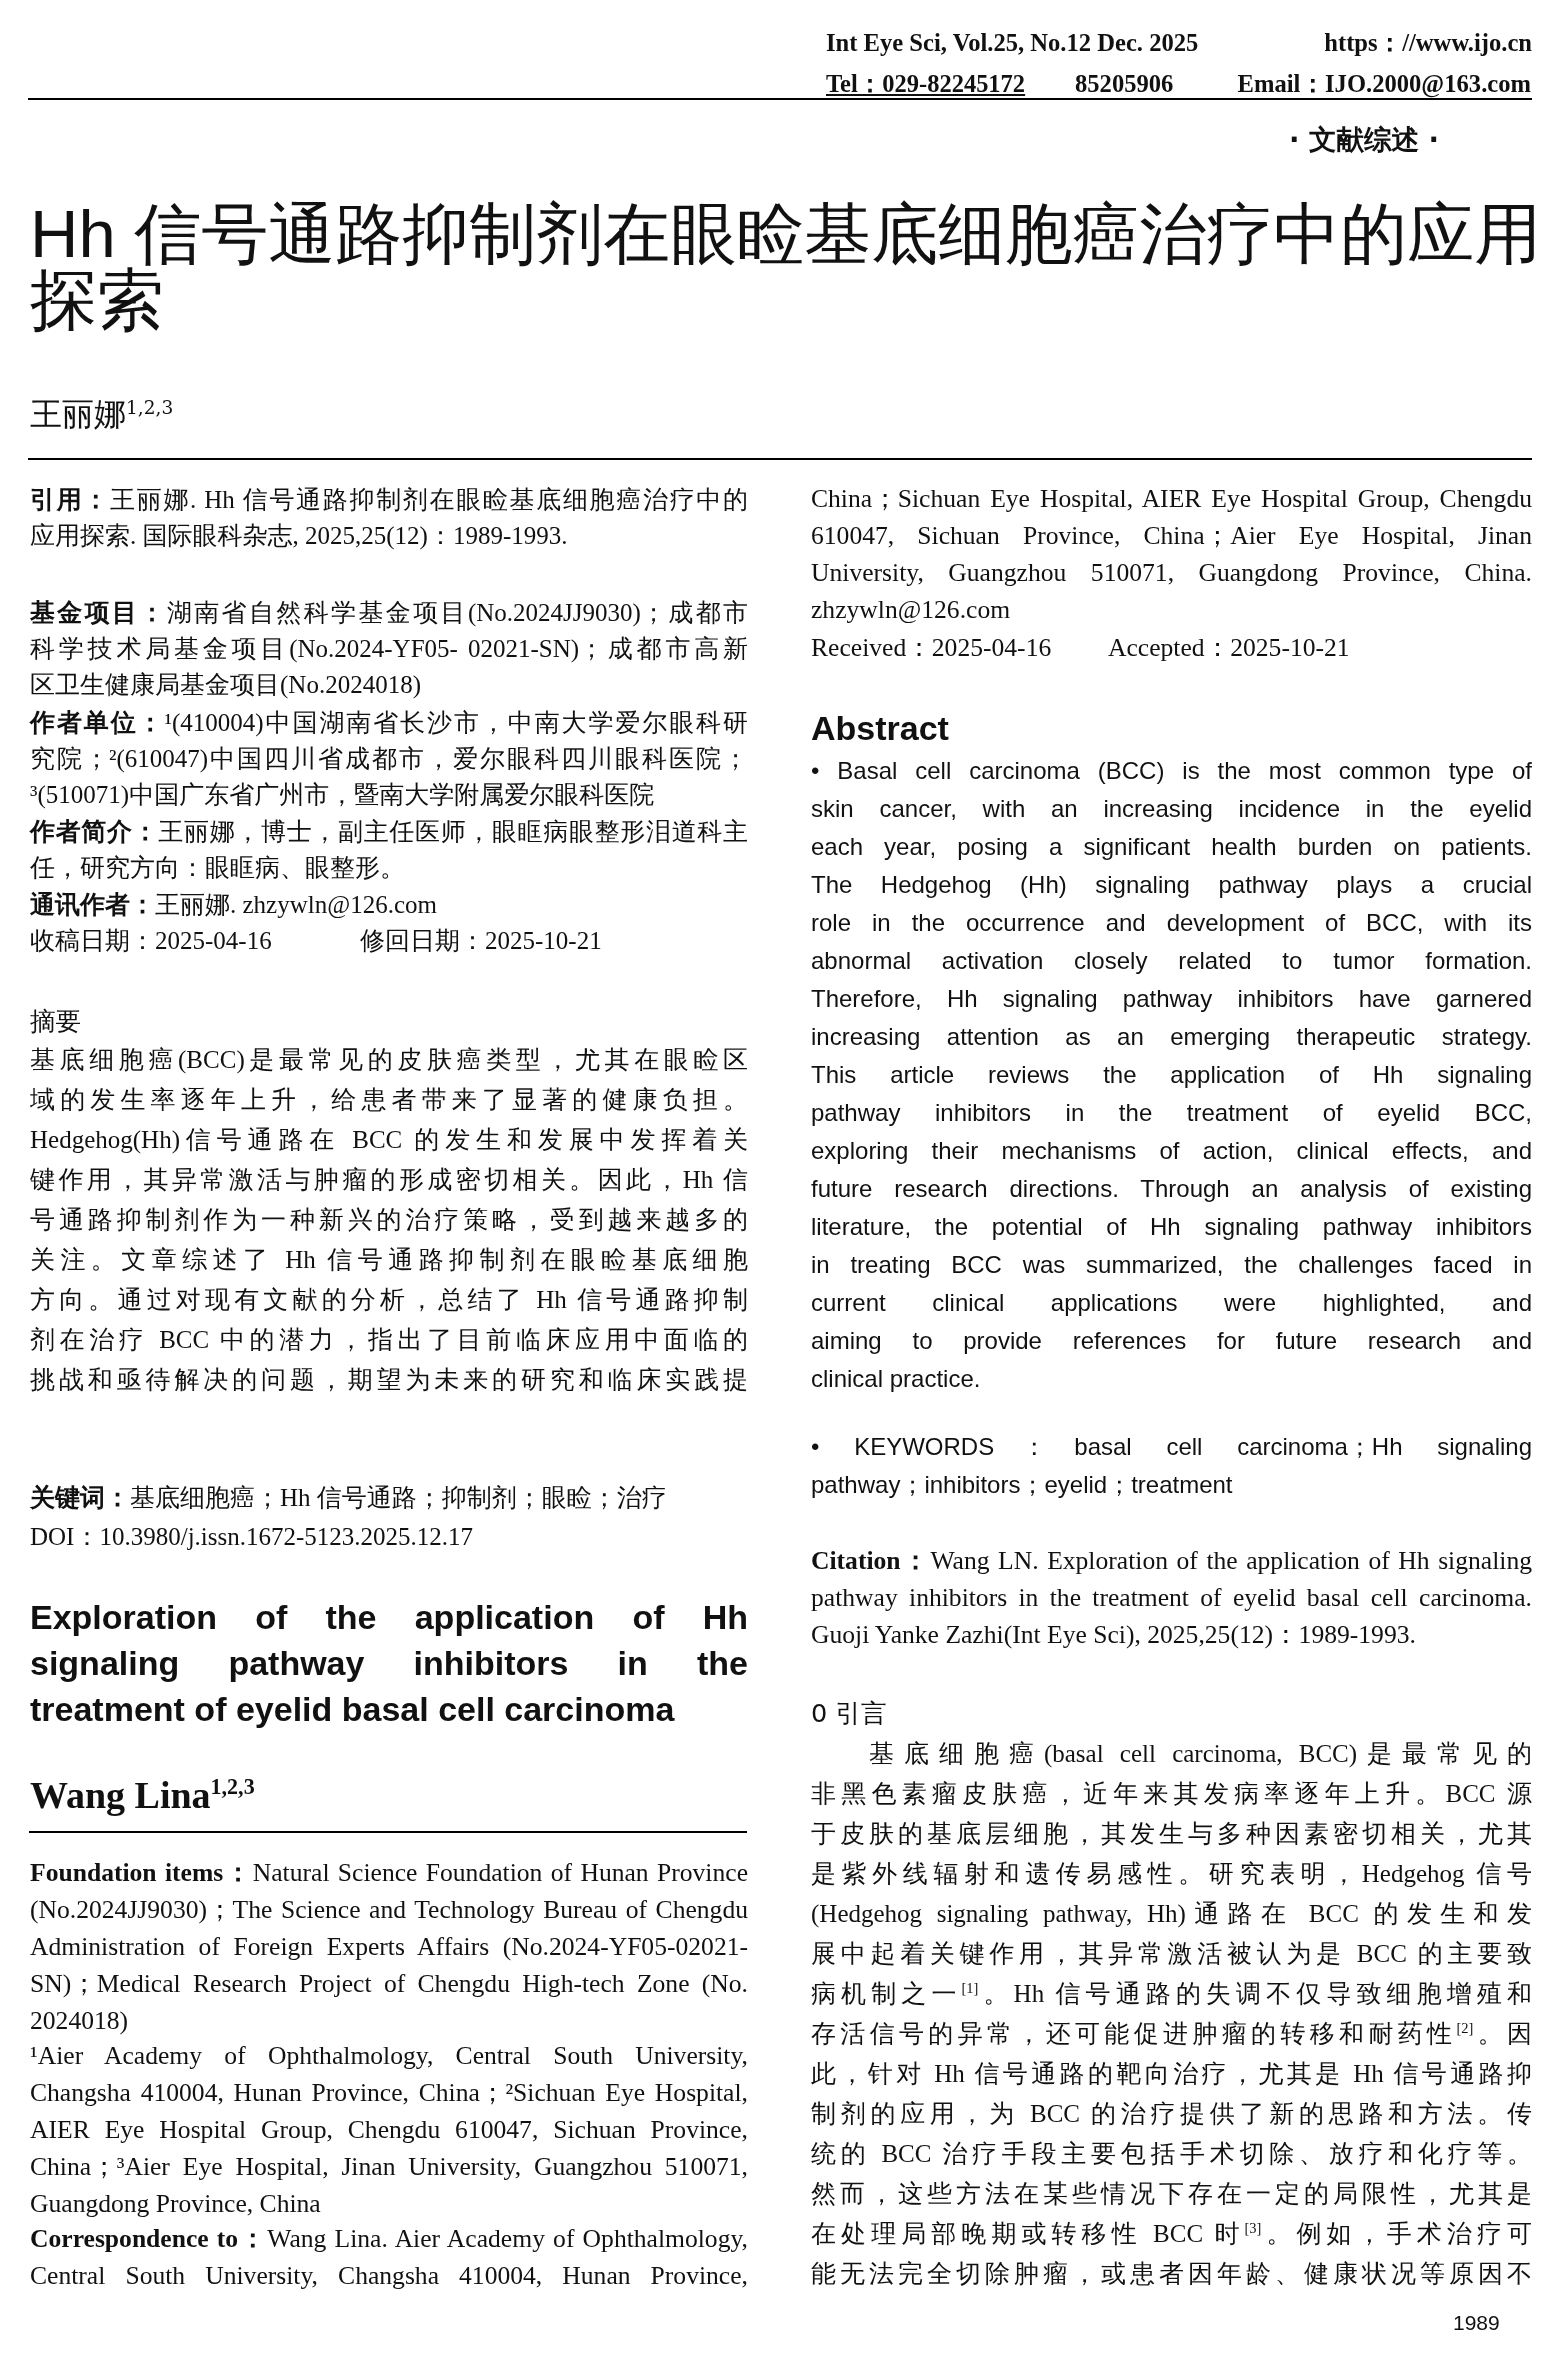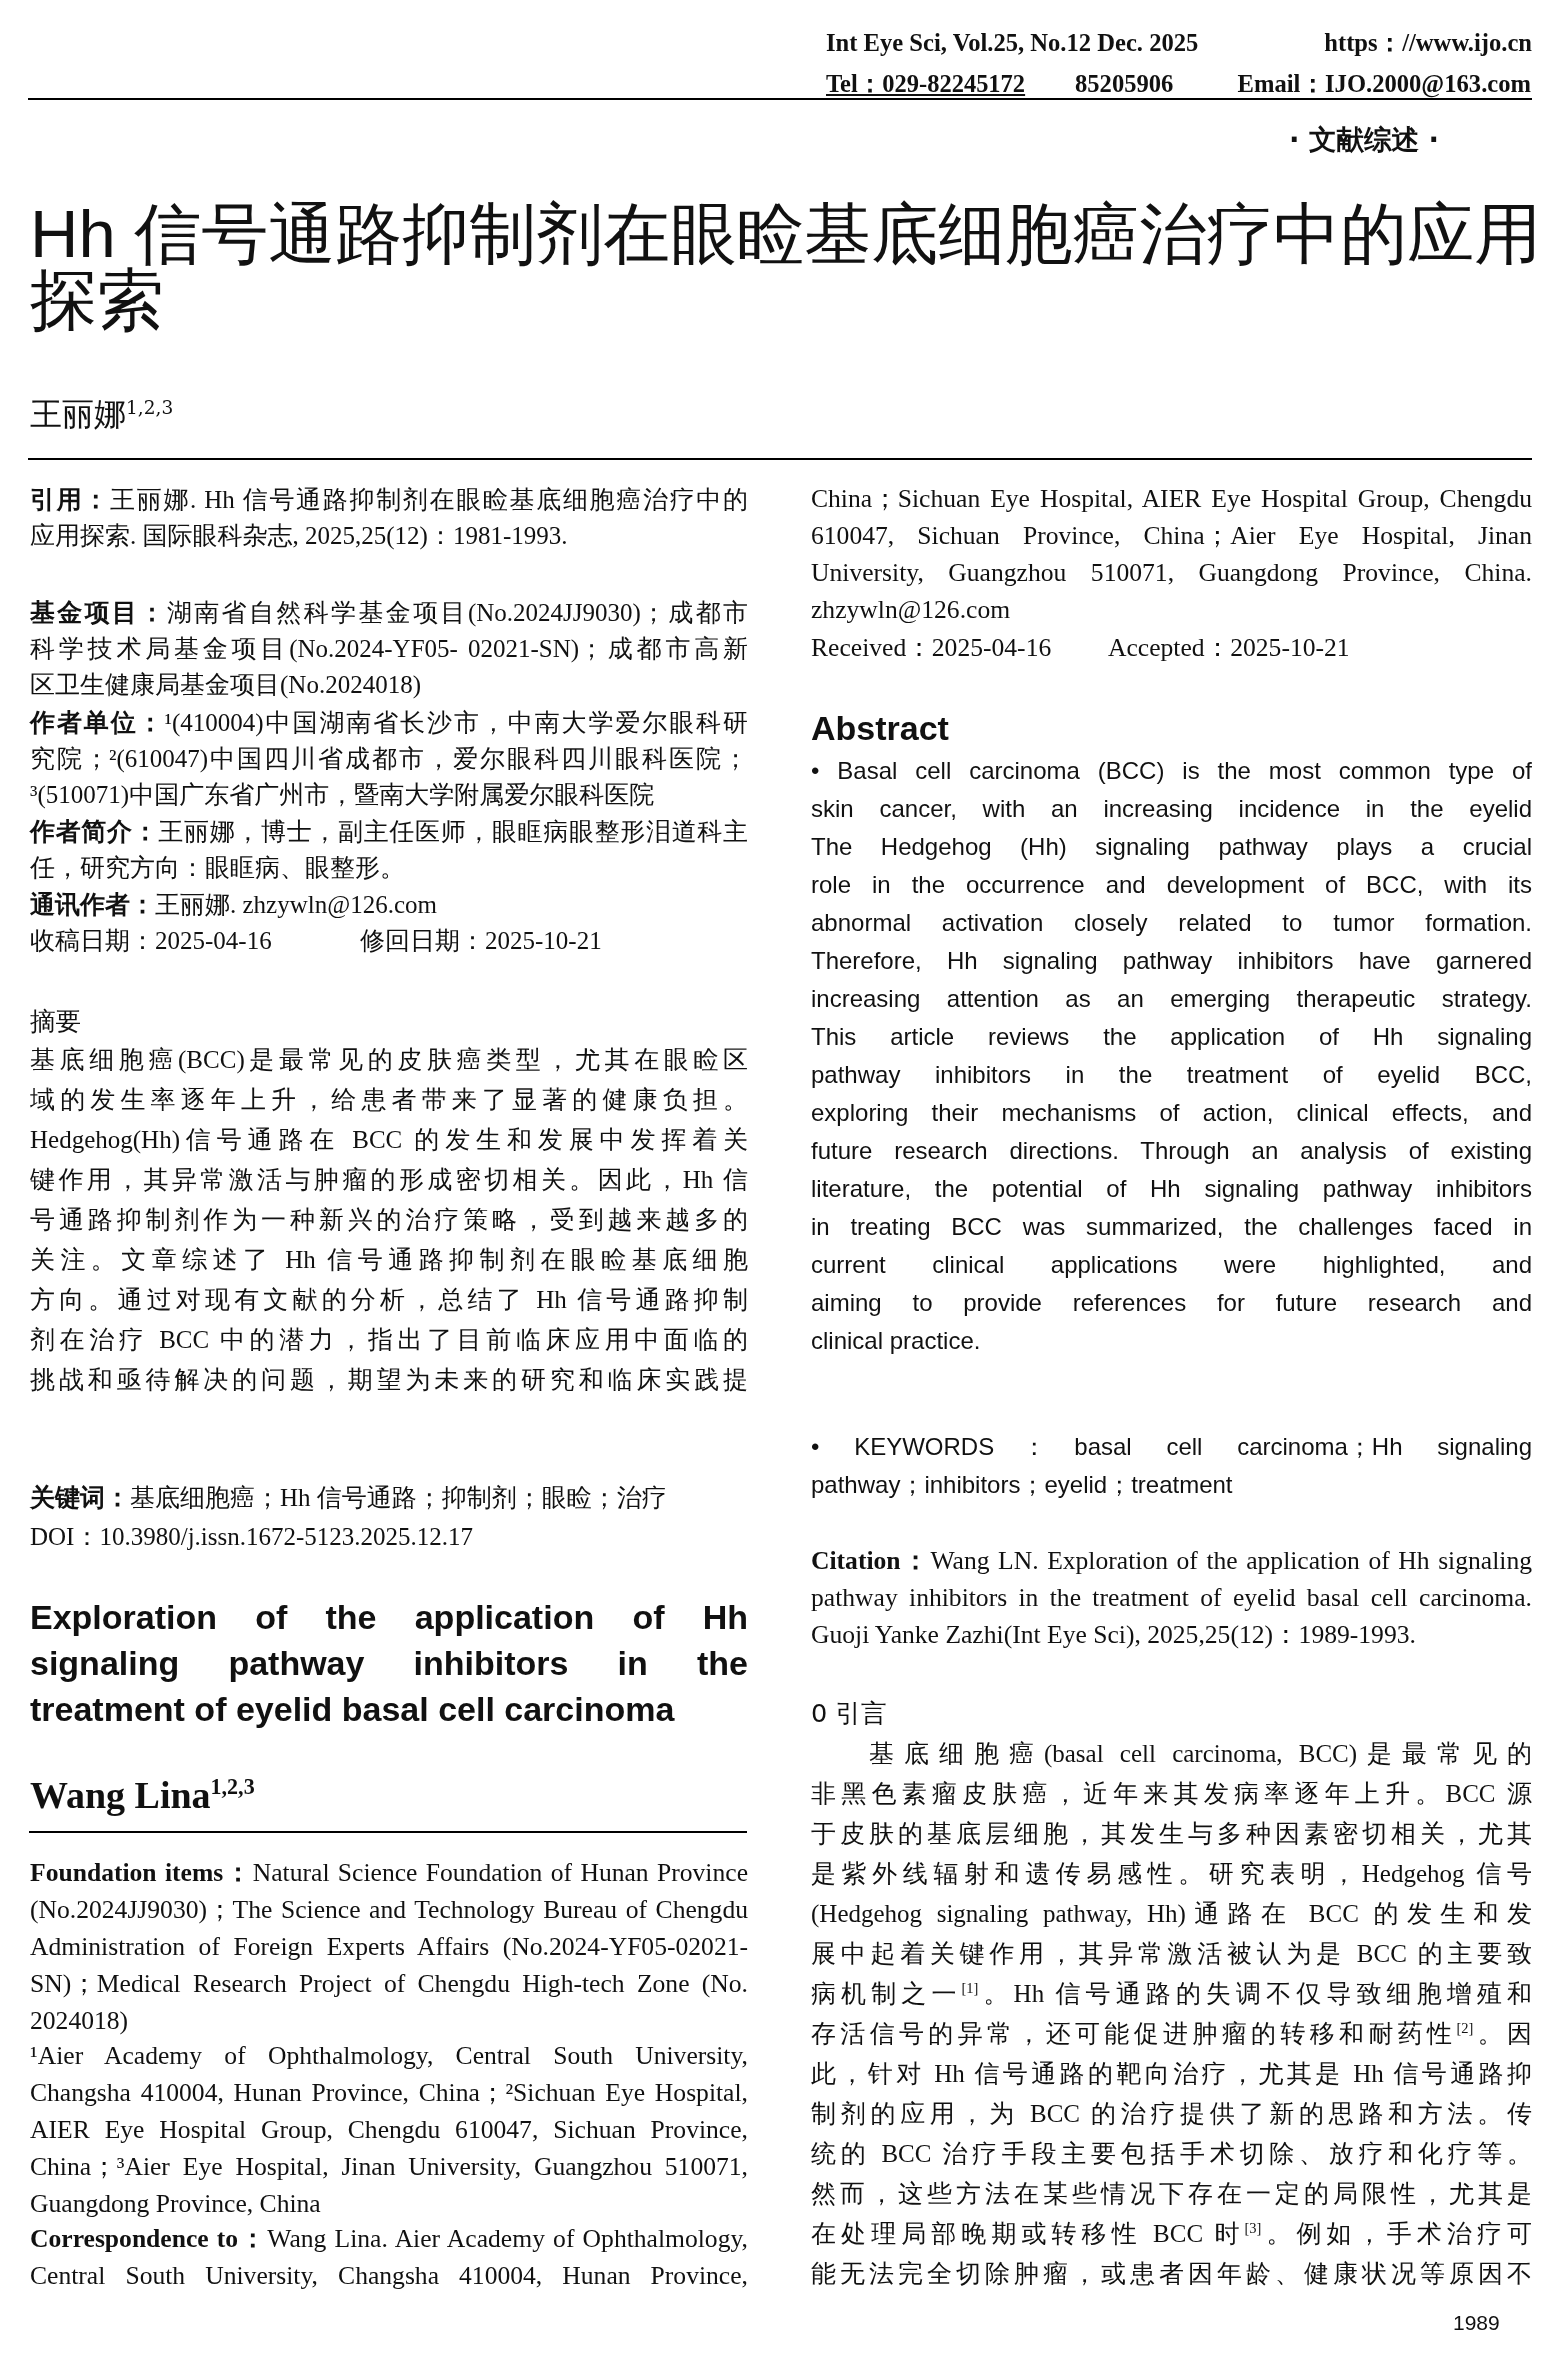--- a/index.html
+++ b/index.html
@@ -75,21 +75,21 @@
       <div class="ln last" style=""><span>探索</span></div>
     </div>
 
   <div class="abs author-cn" style="left:30px;top:395px;width:379px">
     <span>王丽娜</span><sup>1,2,3</sup>
   </div>
   <div class="rule" style="left:28px;top:458px;width:1504px;height:1.9px"></div>
 
   <div class="abs col-l meta jp" style="top:482px">
       <div class="ln j" style=""><span class="lbl">引用：</span><span>王丽娜. Hh 信号通路抑制剂在眼睑基底细胞癌治疗中的</span></div>
-      <div class="ln last" style=""><span>应用探索. 国际眼科杂志, 2025,25(12)：1981-1993.</span></div>
+      <div class="ln last" style=""><span>应用探索. 国际眼科杂志, 2025,25(12)：1989-1993.</span></div>
     </div>
   <div class="abs col-l meta jp" style="top:595px">
       <div class="ln j" style=""><span class="lbl">基金项目：</span><span>湖南省自然科学基金项目(No.2024JJ9030)；成都市</span></div>
       <div class="ln j" style=""><span>科学技术局基金项目(No.2024-YF05- 02021-SN)；成都市高新</span></div>
       <div class="ln last" style=""><span>区卫生健康局基金项目(No.2024018)</span></div>
     </div>
   <div class="abs col-l meta jp" style="top:705px">
       <div class="ln j" style=""><span class="lbl">作者单位：</span><span>¹(410004)中国湖南省长沙市，中南大学爱尔眼科研</span></div>
       <div class="ln j" style=""><span>究院；²(610047)中国四川省成都市，爱尔眼科四川眼科医院；</span></div>
       <div class="ln last" style=""><span>³(510071)中国广东省广州市，暨南大学附属爱尔眼科医院</span></div>
@@ -170,20 +170,21 @@
   <div class="abs en-meta-r" style="left:1108px;top:629px;width:293px">
     <div class="ln" style="">Accepted：2025-10-21</div>
   </div>
 
   <div class="abs col-r abs-heading" style="top:709px">
     <div class="ln" style="">Abstract</div>
   </div>
   <div class="abs col-r abs-en jp" style="top:752px">
       <div class="ln j" style=""><span>• Basal cell carcinoma (BCC) is the most common type of</span></div>
       <div class="ln j" style=""><span>skin cancer, with an increasing incidence in the eyelid</span></div>
+      <div class="ln j" style=""><span>each year, posing a significant health burden on patients.</span></div>
       <div class="ln j" style=""><span>The Hedgehog (Hh) signaling pathway plays a crucial</span></div>
       <div class="ln j" style=""><span>role in the occurrence and development of BCC, with its</span></div>
       <div class="ln j" style=""><span>abnormal activation closely related to tumor formation.</span></div>
       <div class="ln j" style=""><span>Therefore, Hh signaling pathway inhibitors have garnered</span></div>
       <div class="ln j" style=""><span>increasing attention as an emerging therapeutic strategy.</span></div>
       <div class="ln j" style=""><span>This article reviews the application of Hh signaling</span></div>
       <div class="ln j" style=""><span>pathway inhibitors in the treatment of eyelid BCC,</span></div>
       <div class="ln j" style=""><span>exploring their mechanisms of action, clinical effects, and</span></div>
       <div class="ln j" style=""><span>future research directions. Through an analysis of existing</span></div>
       <div class="ln j" style=""><span>literature, the potential of Hh signaling pathway inhibitors</span></div>

